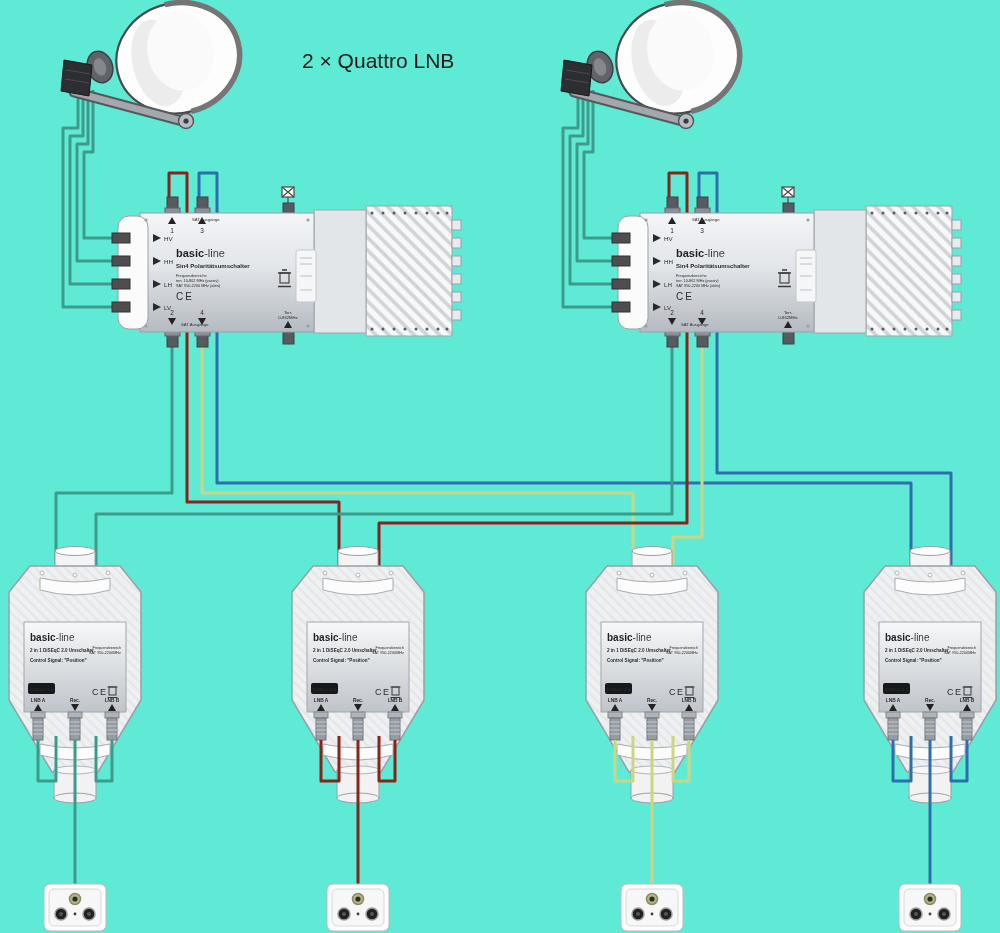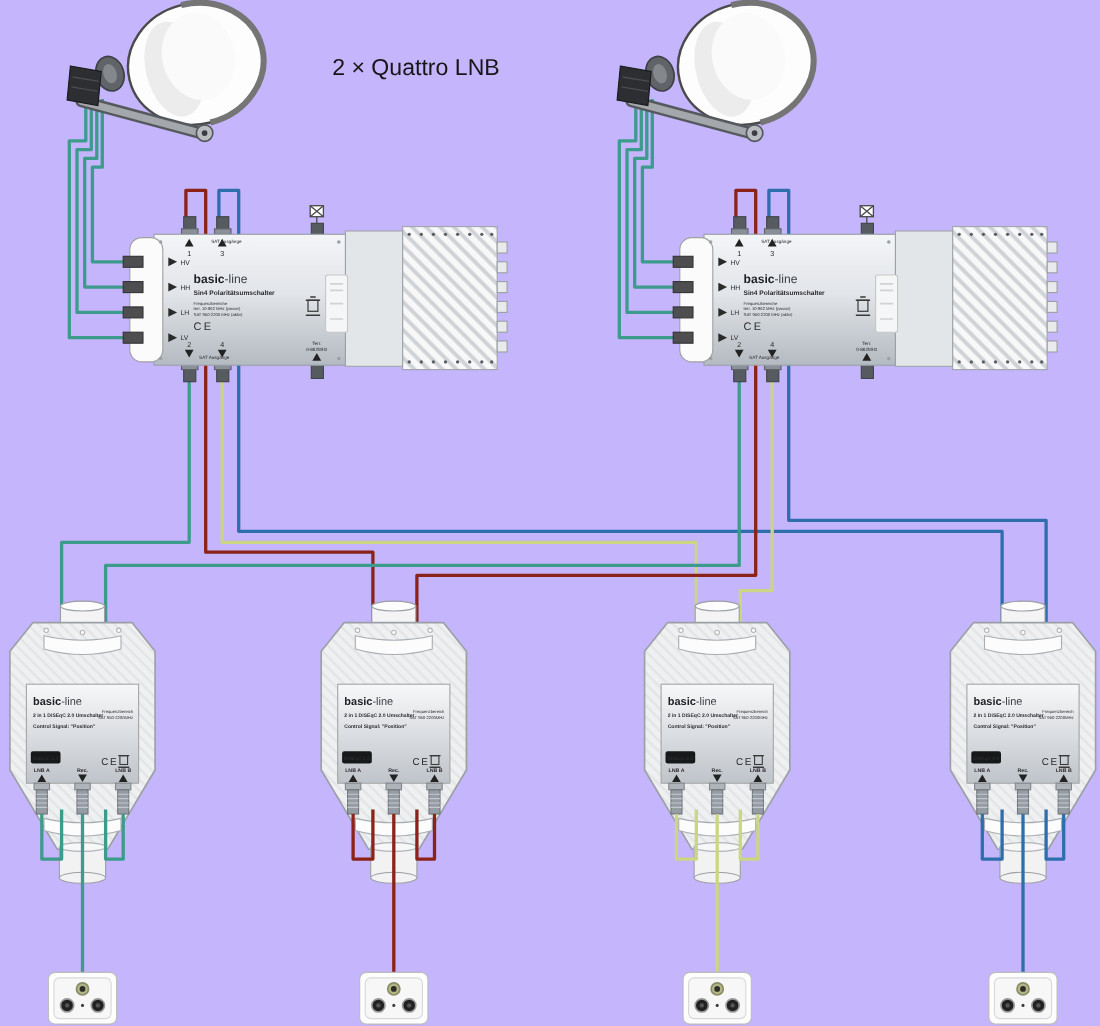--- a/index.html
+++ b/index.html
@@ -1,16 +1,16 @@
 <!DOCTYPE html>
 <html><head>
 <meta charset="utf-8">
 <style>
   html,body{margin:0;padding:0;background:#ffffff;}
-  .stage{position:relative;width:1000px;height:933px;background:#c4b5fd;overflow:hidden;}
+  .stage{position:relative;width:1000px;height:933px;background:#5eead4;overflow:hidden;}
   svg{font-family:"Liberation Sans",sans-serif;display:block;}
   text{fill:#2b2b2e;}
   .cable{fill:none;stroke-width:3;stroke-linejoin:round;stroke-linecap:butt;}
   .title-text{font-size:21px;fill:#161616;}
   .brand-b{font-weight:bold;fill:#1e2026;}
   .brand-l{font-weight:normal;fill:#3a3d44;}
 </style>
 </head>
 <body>
 

